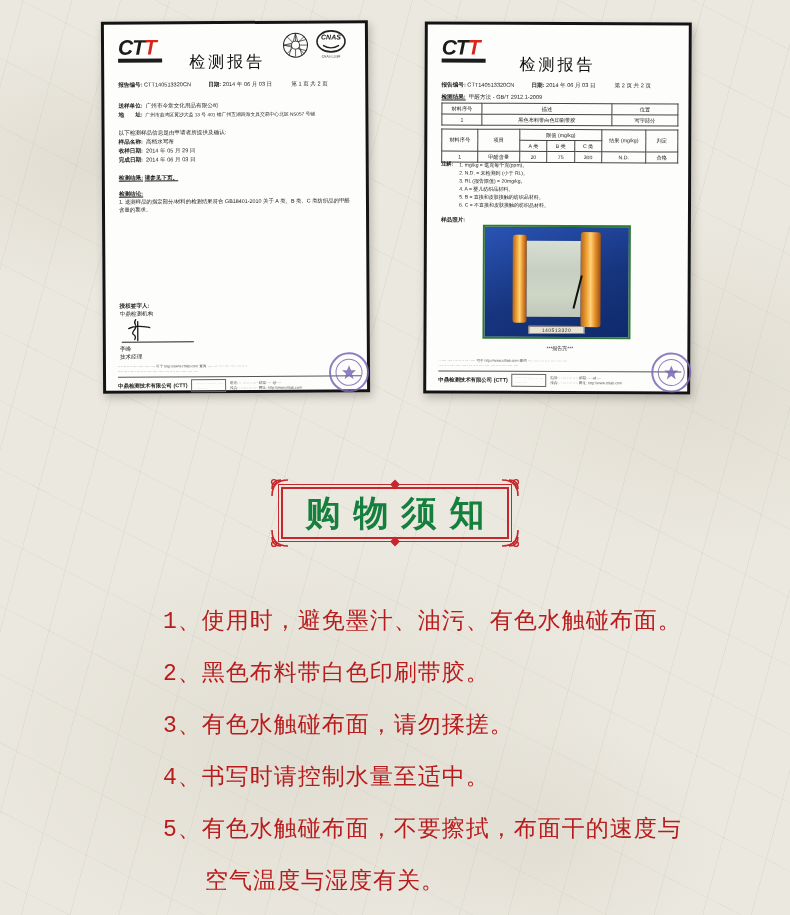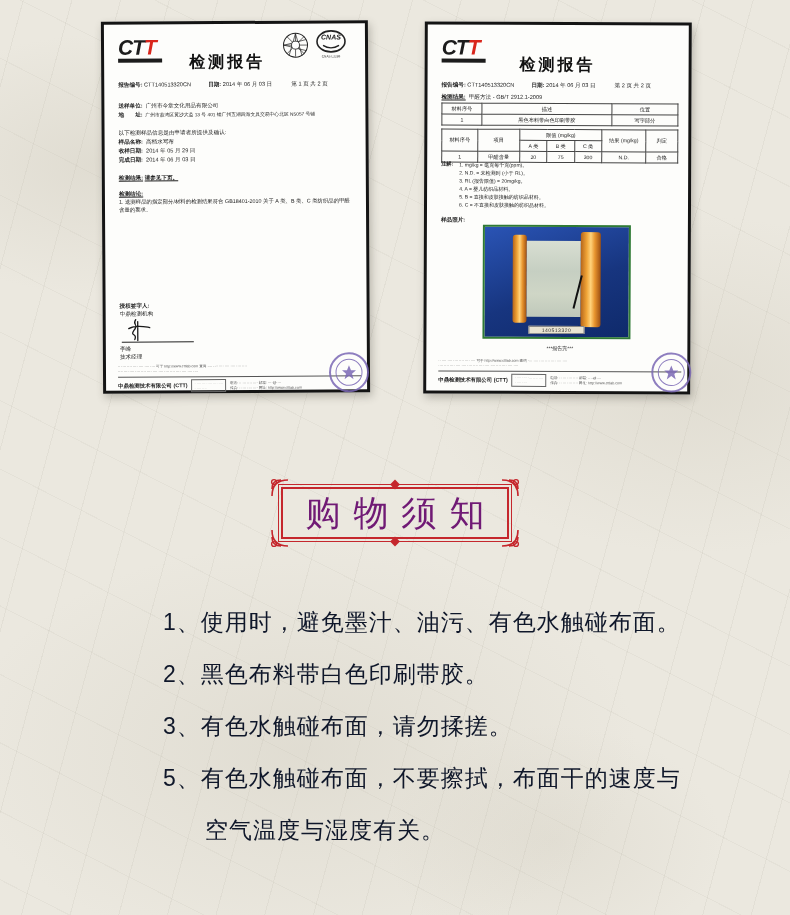--- a/index.html
+++ b/index.html
@@ -21,21 +21,21 @@
     border:3px solid #141414; box-shadow:2px 4px 8px rgba(60,55,45,.30);
     font-size:6px; color:#222;
   }
   .cert-left  { left:102px; top:21px; transform:rotate(-.35deg); }
   .cert-right { left:424px; top:22px; transform:rotate(.25deg); }
   .abs { position:absolute; }
   
   .ctt { font-style:italic; font-weight:bold; font-size:21px; letter-spacing:-1px; color:#1c1c1c; line-height:1; }
   .ctt .red { color:#d9261c; }
   .ctt-bar { width:44px; height:4px; background:#1c1c1c; margin-top:1px; }
-  .cert-title { font-size:16px; font-weight:bold; letter-spacing:3px; color:#111;
+  .cert-title { font-size:16px; font-weight:normal; letter-spacing:3px; color:#111;
                 font-family:"Liberation Serif", serif; }
   .meta { font-size:5.6px; white-space:nowrap; }
   .lbl { font-weight:bold; }
   .u   { text-decoration:underline; }
   .frow { white-space:nowrap; font-size:5.6px; }
   .tiny { font-size:4.8px; }
   
   table { border-collapse:collapse; width:237px; table-layout:fixed; }
   td,th { border:0.8px solid #444; font-size:5.2px; font-weight:normal; text-align:center; padding:1.5px 1px; }
   .notes div { font-size:5px; line-height:8px; white-space:nowrap; }
@@ -59,33 +59,33 @@
   .foot { position:absolute; left:12px; width:243px; }
   .foot .fp { font-size:3.6px; color:#555; line-height:5px; white-space:nowrap; overflow:hidden; }
   .foot .crow { display:flex; border-top:0.8px solid #555; margin-top:2px; padding-top:2px; align-items:center; }
   .foot .cname { font-size:5.4px; font-weight:bold; white-space:nowrap; margin-right:4px; }
   .foot .cbox { border:0.6px solid #666; font-size:3.4px; color:#666; padding:1px 2px; line-height:4.5px; margin-right:4px; }
   .foot .ccontact { font-size:3.6px; color:#555; line-height:5px; white-space:nowrap; }
   
   .banner { position:absolute; left:271px; top:481px; width:248px; height:64px; }
   .banner-frame { position:absolute; inset:6px 10px; border:2px solid #c5272d; outline:1px solid #c5272d; outline-offset:2px; }
   .banner-text { position:absolute; inset:0; display:flex; align-items:center; justify-content:center;
-                 font-family:"Liberation Serif", serif; font-weight:normal; font-size:35px; color:#701a75;
+                 font-family:"Liberation Serif", serif; font-weight:bold; font-size:35px; color:#15803d;
                  letter-spacing:13px; text-indent:13px; }
   .corner { position:absolute; width:22px; height:22px; }
   .corner svg { width:100%; height:100%; }
   .c-tl { left:-2px; top:-4px; }
   .c-tr { right:-2px; top:-4px; transform:scaleX(-1); }
   .c-bl { left:-2px; bottom:-4px; transform:scaleY(-1); }
   .c-br { right:-2px; bottom:-4px; transform:scale(-1,-1); }
   .midtick { position:absolute; left:50%; width:7px; height:7px; background:#c5272d; transform:translateX(-50%) rotate(45deg); }
   .mt-t { top:0px; } .mt-b { bottom:0px; }
   
   .notice { position:absolute; left:163px; top:596px; width:530px;
-            font-family:Liberation Sans, sans-serif; color:#0f172a; font-size:23px; }
+            font-family:Liberation Mono, monospace; color:#b91c1c; font-size:23px; }
   .notice .item { line-height:52px; padding-left:42px; text-indent:-42px; letter-spacing:1px; }
   .badge-cap { font-size:3.2px; text-align:center; color:#222; }
 </style>
 </head>
 <body>
 
 <div class="cert cert-left">
   <div class="abs" style="left:14px; top:12px;">
     <div class="ctt"><span>C</span><span>T</span><span class="red">T</span></div>
     <div class="ctt-bar"></div>
@@ -315,14 +315,15 @@
         <circle cx="5" cy="5" r="2.4" fill="none" stroke="#c5272d" stroke-width="1.4"></circle>
       </svg>
   </span>
   <div class="banner-text">购物须知</div>
 </div>
 
 <div class="notice">
   <div class="item"><span>1、</span><span>使用时，避免墨汁、油污、有色水触碰布面。</span></div>
   <div class="item"><span>2、</span><span>黑色布料带白色印刷带胶。</span></div>
   <div class="item"><span>3、</span><span>有色水触碰布面，请勿揉搓。</span></div>
+  <div class="item"><span>4、</span><span>书写时请控制水量至适中。</span></div>
   <div class="item"><span>5、</span><span>有色水触碰布面，不要擦拭，布面干的速度与空气温度与湿度有关。</span></div>
 </div>
 
 </body></html>

